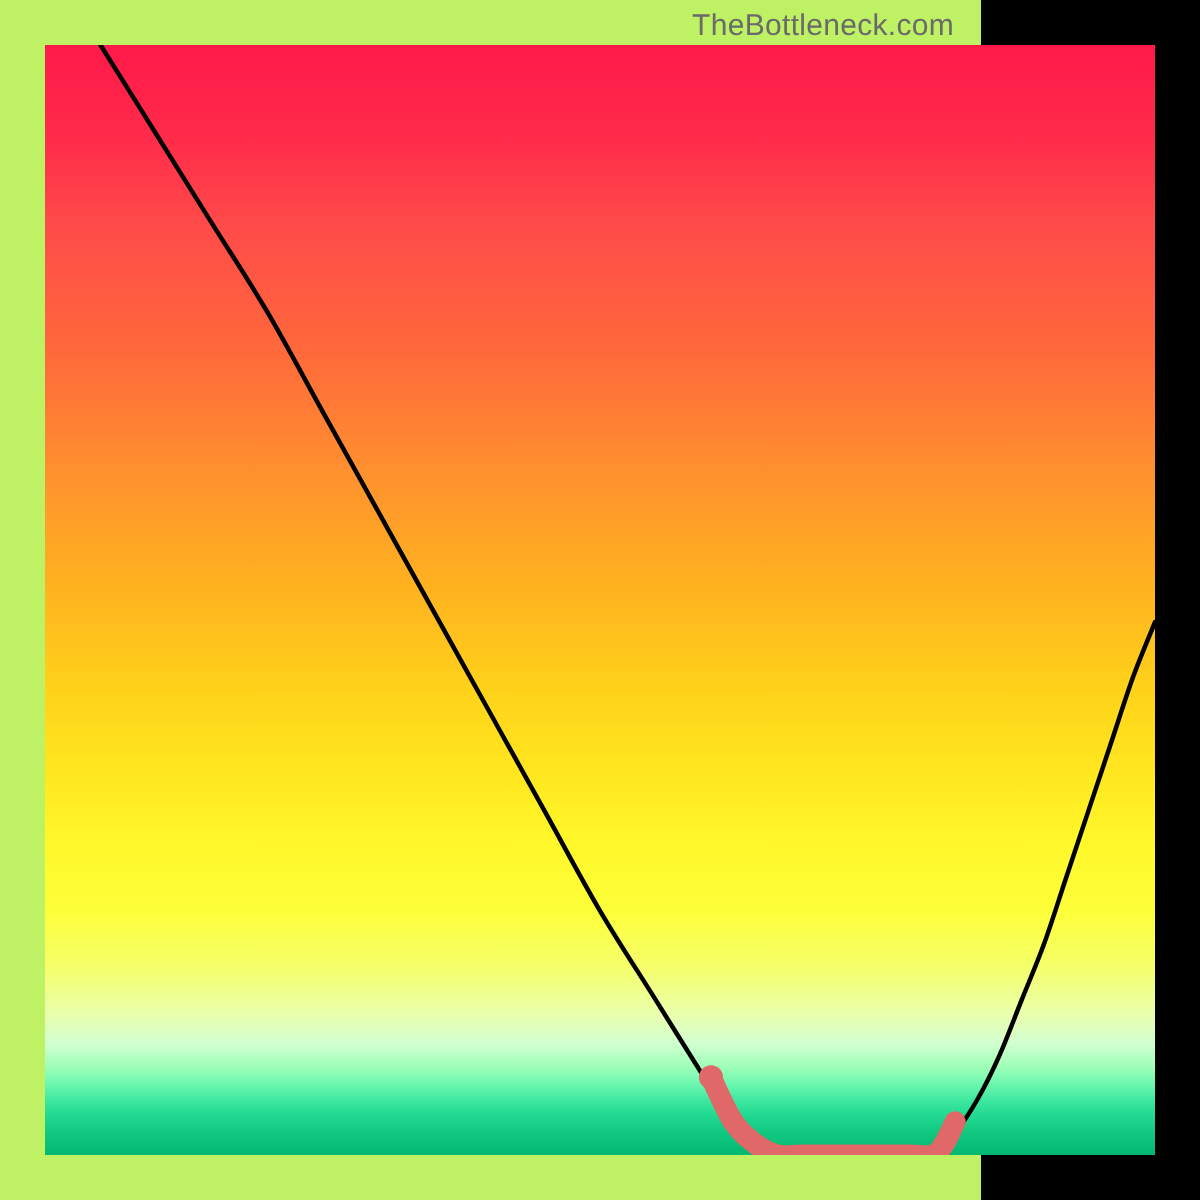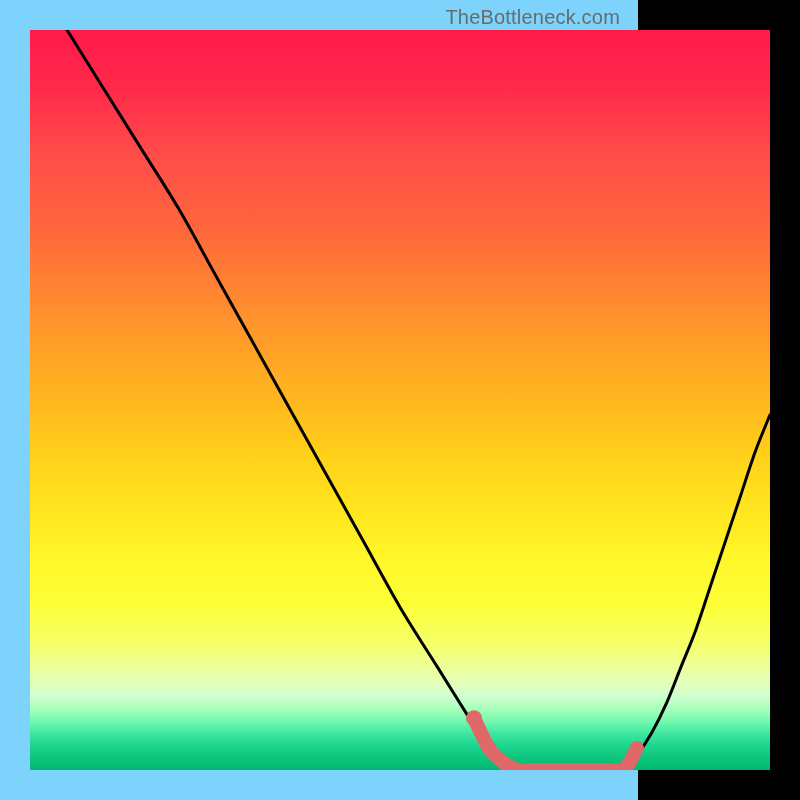--- a/index.html
+++ b/index.html
@@ -8,21 +8,22 @@
     background: #000;
     width: 800px;
     height: 800px;
     overflow: hidden;
     font-family: Arial, Helvetica, sans-serif;
   }
   .container {
     position: relative;
     width: 638px;
     height: 800px;
-    background: #7dd3fc;
+    background: #bef264;
+    padding-left: 16px;
   }
   .plot-area {
     position: absolute;
     left: 30px;
     top: 30px;
     width: 740px;
     height: 740px;
   }
   .gradient-bg {
     position: absolute;

